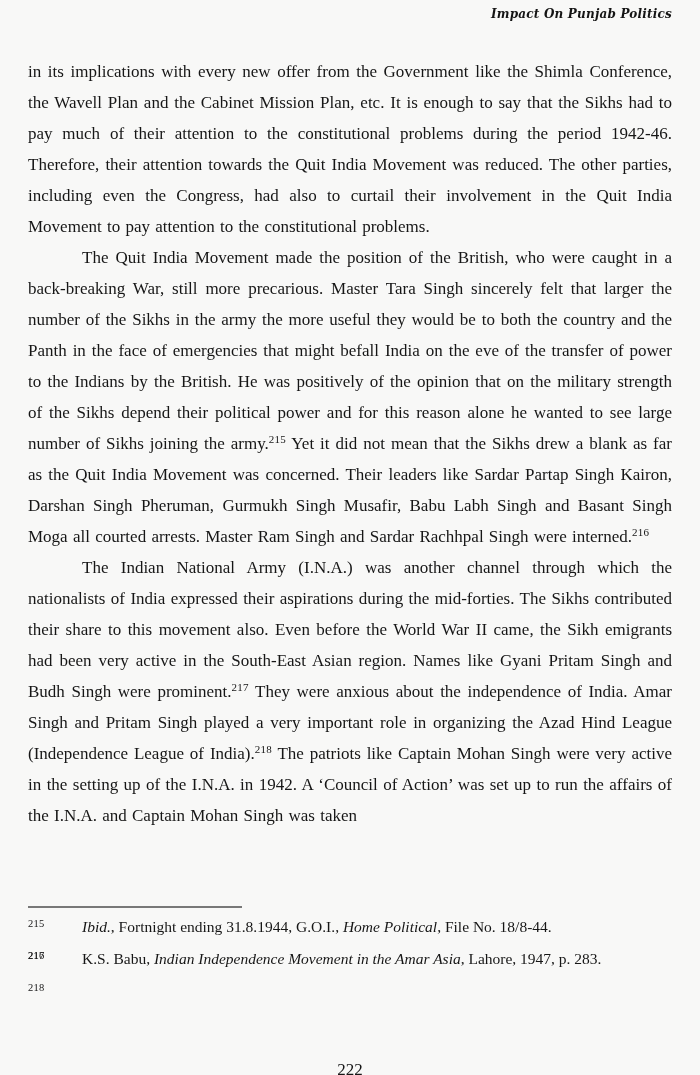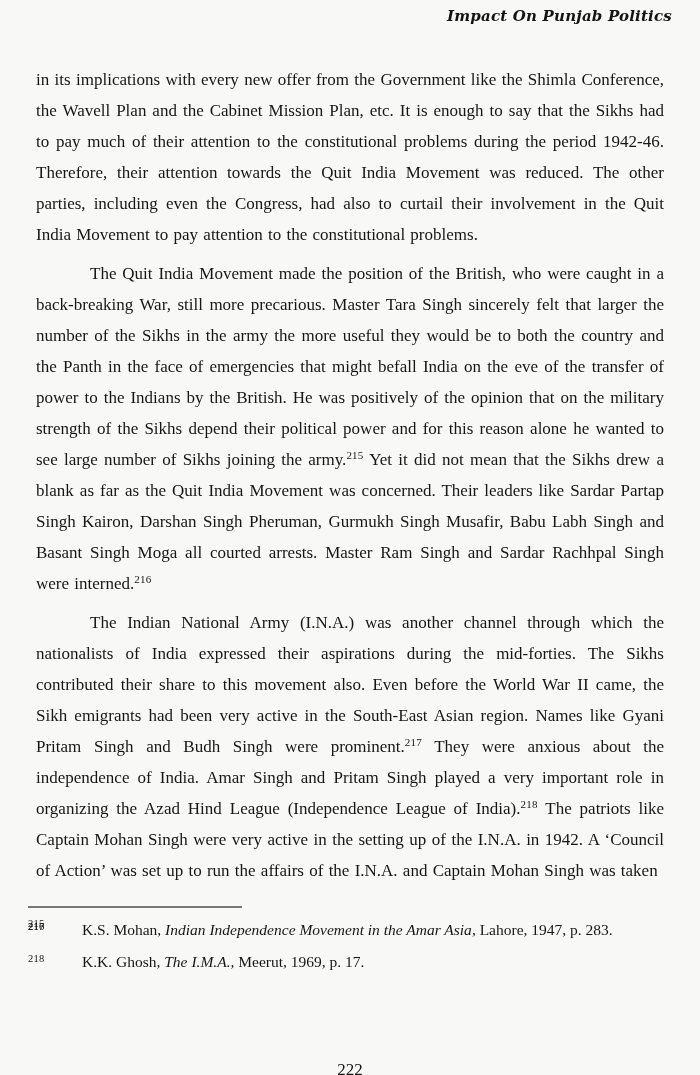--- a/index.html
+++ b/index.html
@@ -16,32 +16,32 @@
     color: #161616;
     overflow: hidden;
   }
   .running-header {
     position: absolute;
     top: 7px;
     right: 28px;
     font-family: "DejaVu Serif", serif;
     font-style: italic;
     font-weight: bold;
-    font-size: 15px;
+    font-size: 12px;
     letter-spacing: 0.2px;
     color: #141414;
   }
   .content {
     position: absolute;
     left: 28px;
     right: 28px;
     top: 56px;
   }
   .para {
-    margin: 8px;
+    margin: 0;
     font-size: 17px;
     line-height: 31px;
     text-align: justify;
     word-spacing: 1px;
   }
   .para.indent {
     text-indent: 54px;
   }
   .fnref {
     font-size: 11px;
@@ -101,31 +101,31 @@
 
     <p class="para indent"><span>The Quit India Movement made the position of the British, who were caught in a back-breaking War, still more precarious. Master Tara Singh sincerely felt that larger the number of the Sikhs in the army the more useful they would be to both the country and the Panth in the face of emergencies that might befall India on the eve of the transfer of power to the Indians by the British. He was positively of the opinion that on the military strength of the Sikhs depend their political power and for this reason alone he wanted to see large number of Sikhs joining the army.</span><sup class="fnref">215</sup><span> Yet it did not mean that the Sikhs drew a blank as far as the Quit India Movement was concerned. Their leaders like Sardar Partap Singh Kairon, Darshan Singh Pheruman, Gurmukh Singh Musafir, Babu Labh Singh and Basant Singh Moga all courted arrests. Master Ram Singh and Sardar Rachhpal Singh were interned.</span><sup class="fnref">216</sup></p>
 
     <p class="para indent"><span>The Indian National Army (I.N.A.) was another channel through which the nationalists of India expressed their aspirations during the mid-forties. The Sikhs contributed their share to this movement also. Even before the World War II came, the Sikh emigrants had been very active in the South-East Asian region. Names like Gyani Pritam Singh and Budh Singh were prominent.</span><sup class="fnref">217</sup><span> They were anxious about the independence of India. Amar Singh and Pritam Singh played a very important role in organizing the Azad Hind League (Independence League of India).</span><sup class="fnref">218</sup><span> The patriots like Captain Mohan Singh were very active in the setting up of the I.N.A. in 1942. A ‘Council of Action’ was set up to run the affairs of the I.N.A. and Captain Mohan Singh was taken</span></p>
   </div>
 
   <div class="footnote-area">
     <div class="fn-rule"></div>
 
     <div class="footnote">
-      <span class="fn-num">215</span>
+      <span class="fn-num">215</span><span class="fn-text"><span></span><i>Ibid.</i><span>, Fortnight ending 31.8.1944, G.O.I., </span><i>Home Political</i><span>, File No. 18/8-44.</span></span>
     </div>
 
     <div class="footnote">
       <span class="fn-num">216</span>
     </div>
 
     <div class="footnote">
-      <span class="fn-num">217</span><span class="fn-text"><span>K.S. Mohan, </span><i>Indian Independence Movement in the Amar Asia</i><span>, Lahore, 1947, p. 283.</span><i></i><span></span></span>
+      <span class="fn-num">217</span><span class="fn-text"><span>K.S. Babu, </span><i>Indian Independence Movement in the Amar Asia</i><span>, Lahore, 1947, p. 283.</span><i></i><span></span></span>
     </div>
 
     <div class="footnote">
-      <span class="fn-num">218</span><span class="fn-text"><span>K.K. Ghosh, </span><i>The I.M.A.,</i><span> Meerut, 1969, p. 17.</span><i></i><span></span></span>
+      <span class="fn-num">218</span>
     </div>
   </div>
 
   <div class="page-number">222</div>
 
 </div>
 
 </body></html>

